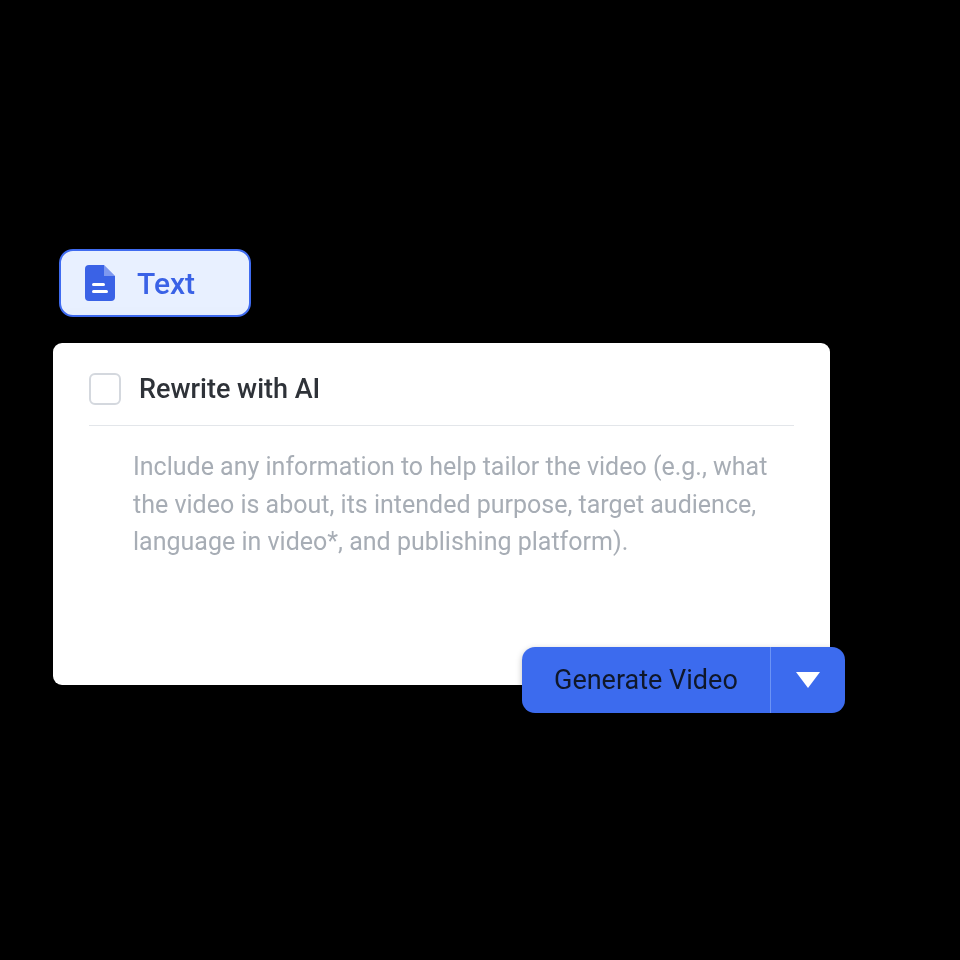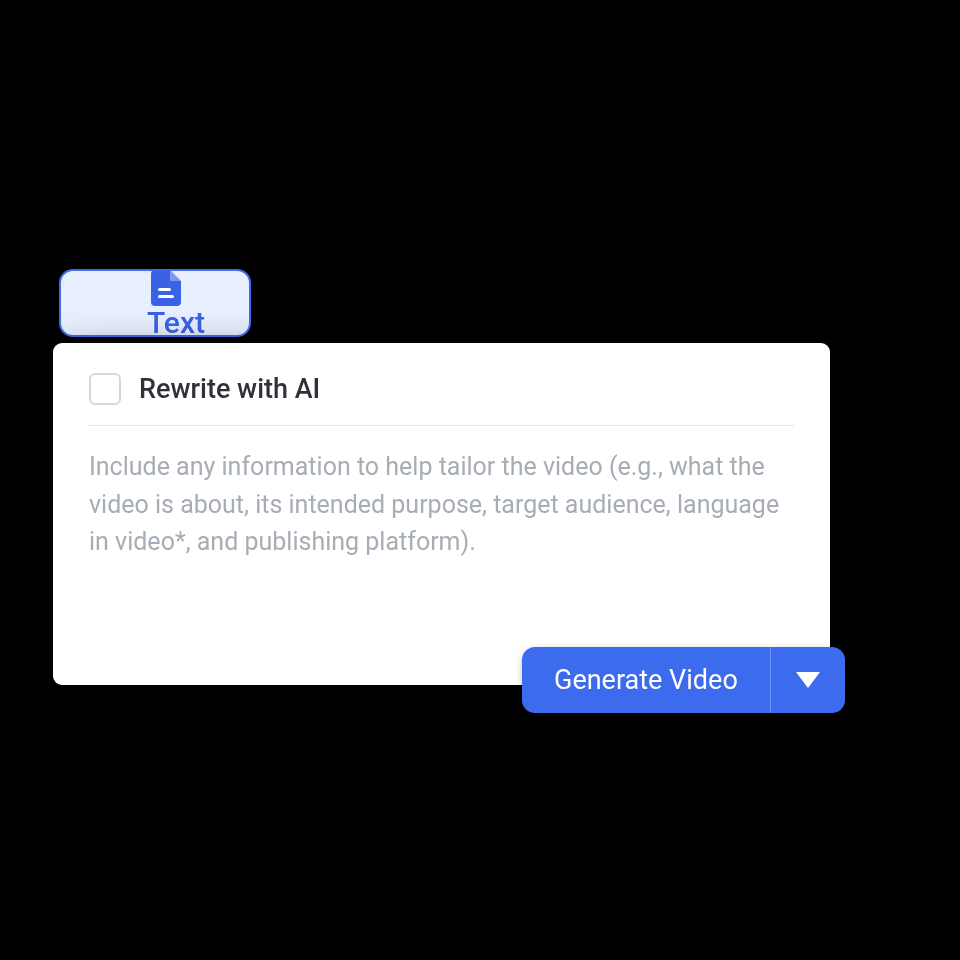--- a/index.html
+++ b/index.html
@@ -14,31 +14,30 @@
   .stage{
     position:relative;
     width:960px;
     height:960px;
   }
 
   
   .tab-chip{
     position:absolute;
     left:59px;
-    top:269px;
+    top:249px;
     width:192px;
     height:68px;
     border-radius:14px;
     background:#E8F0FF;
     border:2px solid #3F6BF0;
     display:flex;
     align-items:center;
     padding-left:22px;
     box-sizing:border-box;
-    flex-direction:column;
   }
   .tab-chip .icon{
     width:34px;
     height:34px;
     color:#3A62E6;
     display:flex;
     align-items:center;
     justify-content:center;
   }
   .tab-chip .icon svg{display:block;}
@@ -85,36 +84,37 @@
     height:1px;
     background:#E3E6EA;
   }
   .placeholder{
     margin-top:22px;
     font-size:25px;
     line-height:1.5;
     color:#A7ADB5;
     font-weight:400;
     max-width:704px;
+    margin-left:44px;
   }
 
   
   .btn-cluster{
     position:absolute;
     left:522px;
     top:647px;
     display:flex;
     height:66px;
     border-radius:13px;
     overflow:hidden;
     box-shadow:0 2px 6px rgba(0,0,0,.25);
   }
   .btn-main{
     background:#3C6BEE;
-    color:#ffffff;
+    color:#0f172a;
     font-size:27px;
     font-weight:400;
     display:flex;
     align-items:center;
     justify-content:center;
     padding:0 32px;
     white-space:nowrap;
   }
   .btn-sep{
     width:1px;

